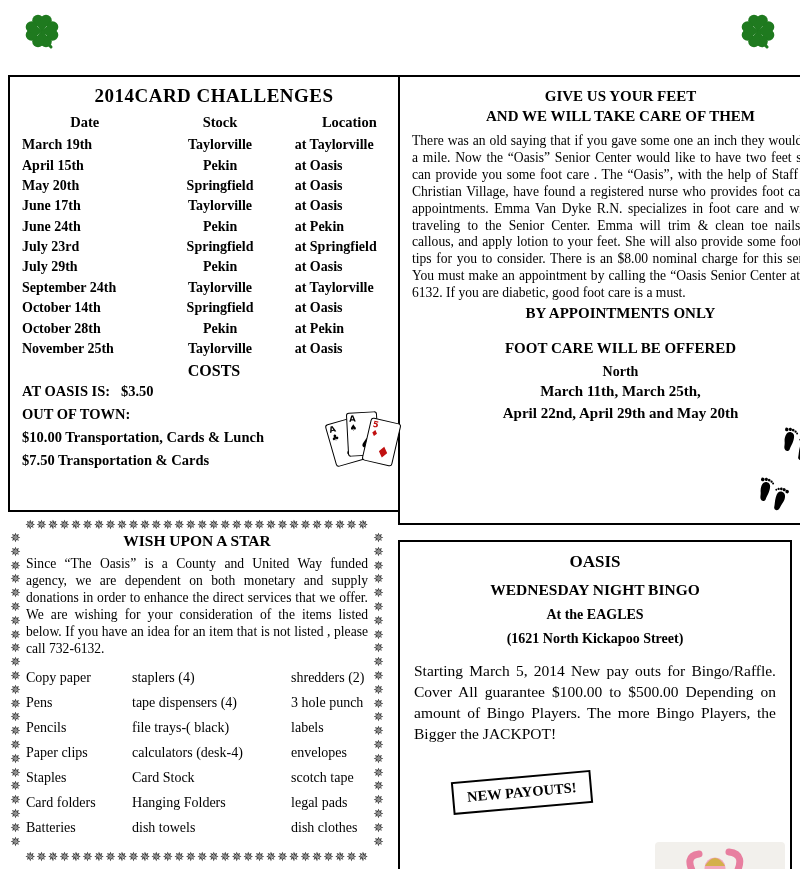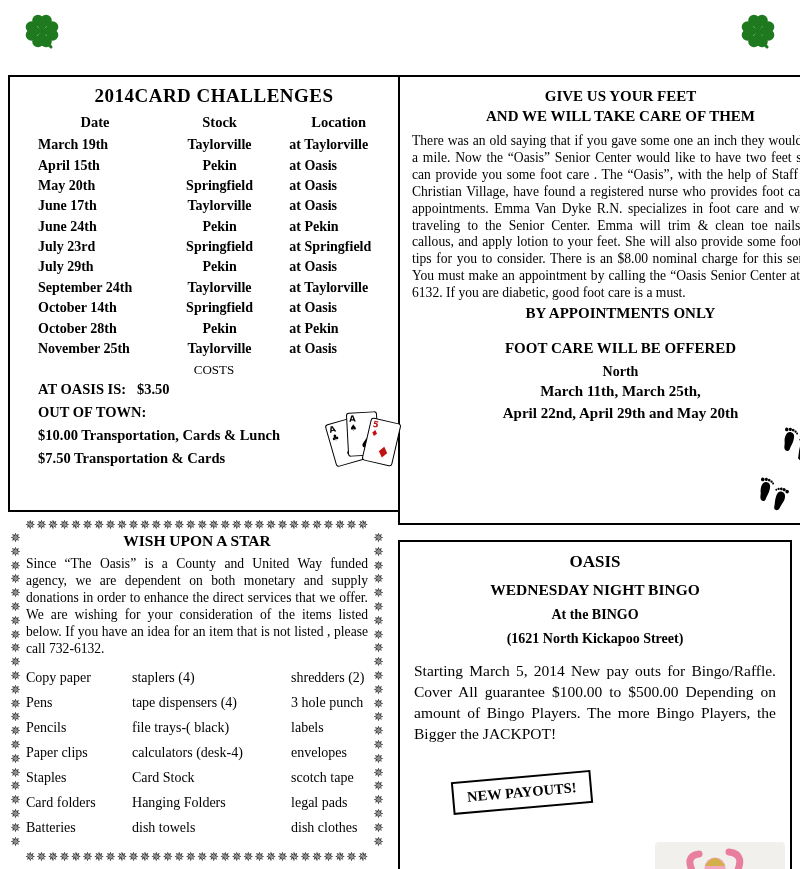--- a/index.html
+++ b/index.html
@@ -19,29 +19,29 @@
     font-weight: bold; font-size: 21px; letter-spacing: 1px;
   }
   .clover { position: absolute; top: 3px; width: 40px; height: 40px; }
   .clover.left { left: 14px; }
   .clover.right { right: 14px; }
 
   
   .panel { position: absolute; border: 2px solid #000; background: #fff; }
 
   
-  .card-box { left: 8px; top: 75px; width: 412px; height: 437px; padding: 4px 18px; }
+  .card-box { left: 8px; top: 75px; width: 412px; height: 437px; padding: 4px 2px; }
   .card-title { text-align: center; font-weight: bold; font-size: 19px; letter-spacing: .5px; margin-top: 4px; }
   table.challenges { width: 100%; border-collapse: collapse; font-weight: bold; font-size: 14px; margin-top: 4px; }
   table.challenges th { font-size: 14.5px; text-align: center; padding: 3px 0 4px 0; }
   table.challenges td { padding: 2.2px 0; }
   table.challenges td:nth-child(1) { width: 36%; padding-left: 10px; }
   table.challenges td:nth-child(2) { width: 31%; text-align: center; }
   table.challenges td:nth-child(3) { width: 33%; padding-left: 12px; }
-  .costs-heading { text-align: center; font-weight: normal; font-size: 13px; margin-top: 3px; }
+  .costs-heading { text-align: center; font-weight: bold; font-size: 16px; margin-top: 3px; }
   .cost-line { font-weight: bold; font-size: 14.5px; line-height: 23px; padding-left: 10px; white-space: pre; }
 
   .cards-fan { position: absolute; right: 16px; bottom: 18px; width: 74px; height: 82px; }
   .pcard {
     position: absolute; width: 31px; height: 44px; background: #fff;
     border: 1px solid #000; border-radius: 3px; font-family: "DejaVu Sans", sans-serif;
   }
   .pc-corner { position: absolute; top: 1px; left: 2px; font-size: 8.5px; line-height: 8.5px; font-weight: bold; display: flex; flex-direction: column; }
   .pc-center { position: absolute; bottom: 3px; right: 4px; font-size: 15px; line-height: 15px; }
   .pc1 { left: 2px; top: 10px; transform: rotate(-16deg); z-index: 1; }
@@ -344,21 +344,21 @@
         <div>Batteries</div>
         <div>dish towels</div>
         <div>dish clothes</div>
       </div>
   </div>
 </div>
 
 <div class="panel bingo-box">
   <div class="bingo-title">OASIS</div>
   <div class="bingo-subtitle">WEDNESDAY NIGHT BINGO</div>
-  <div class="bingo-venue">At the BINGO</div>
+  <div class="bingo-venue">At the EAGLES</div>
   <div class="bingo-address">(1621 North Kickapoo Street)</div>
   <div class="bingo-body">Starting March 5, 2014  New pay outs for Bingo/Raffle.  Cover All guarantee $100.00 to $500.00 Depending on amount of Bingo Players.  The more Bingo Players, the Bigger the JACKPOT!</div>
   <div class="stamp">NEW PAYOUTS!</div>
 
   <svg class="bingo-art" width="130" height="102" viewBox="0 0 130 102">
     <rect x="0" y="0" width="130" height="102" rx="4" fill="#f2f0ec"></rect>
 
     <g>
       <path d="M40 34 Q28 14 44 12" stroke="#e87fa0" stroke-width="7" fill="none" stroke-linecap="round"></path>
       <path d="M80 34 Q92 12 74 10" stroke="#e87fa0" stroke-width="7" fill="none" stroke-linecap="round"></path>

